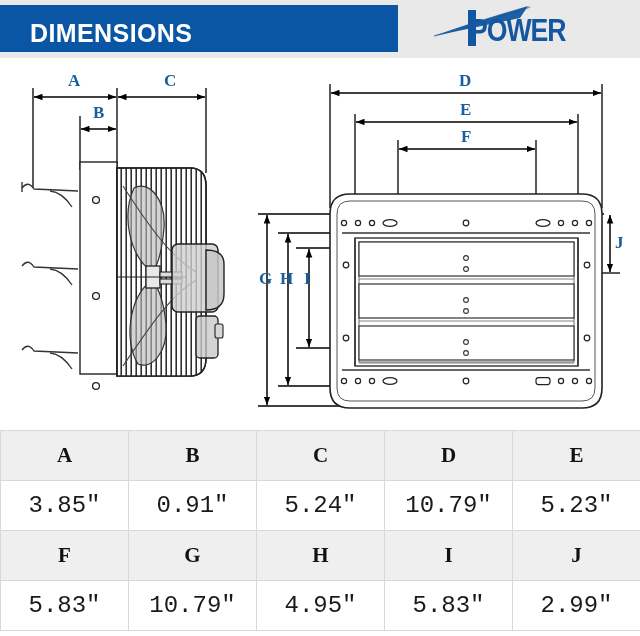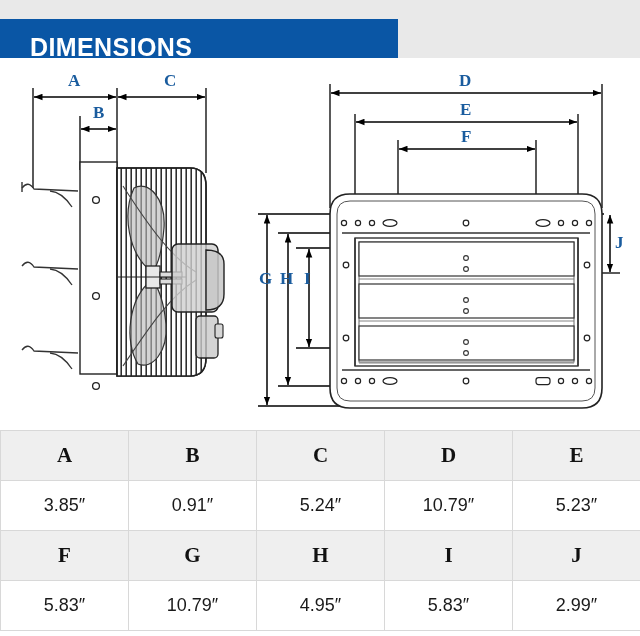--- a/index.html
+++ b/index.html
@@ -9,21 +9,21 @@
     font-family:"Liberation Sans", sans-serif;
     overflow:hidden;
     position:relative;
   }
   
   #header{
     position:absolute;left:0;top:0;width:640px;height:58px;
     background:#e9e9e9;
   }
   #header-bar{
-    position:absolute;left:0;top:19px;width:398px;height:47px;
+    position:absolute;left:0;top:5px;width:398px;height:47px;
     background:#0a56a5;
   }
   #header-title{
     position:absolute;left:30px;top:13px;
     color:#ffffff;
     font-family:"Liberation Sans", sans-serif;
     font-size:25px;font-weight:bold;letter-spacing:.4px;
     line-height:30px;
   }
   #logo{
@@ -66,31 +66,39 @@
     box-sizing:border-box;
   }
   #spec-table tr.hdr td{
     background:#efefef;
     font-family:"Liberation Serif", serif;
     font-size:21px;font-weight:bold;
     color:#111111;
   }
   #spec-table tr.val td{
     background:#ffffff;
-    font-family:Liberation Sans, sans-serif;
-    font-size:18px;
+    font-family:Liberation Mono, monospace;
+    font-size:24px;
     color:#1a1a1a;
   }
 </style>
 </head>
 <body>
 
 <div id="header">
   <div id="header-bar">
     <div id="header-title">DIMENSIONS</div>
+  </div>
+  <div id="logo">
+    <svg width="170" height="50" viewBox="0 0 170 50">
+      <path d="M2 34 C 30 24, 62 14, 96 4 L 82 12 L 96 4 L 88 16 Z" fill="#1457a0" opacity="0.95"></path>
+      <path d="M2 34 C 34 26, 66 16, 98 5" stroke="#1457a0" stroke-width="1.4" fill="none" opacity="0.55"></path>
+      <rect x="36" y="8" width="8" height="36" fill="#1457a0"></rect>
+    </svg>
+    <div id="logo-text">POWER</div>
   </div>
 </div>
 
 <div id="drawing">
 
   <svg width="640" height="370" viewBox="0 0 640 370">
     <defs>
       <marker id="arrL" markerWidth="9" markerHeight="7" refX="8.5" refY="3.5" orient="auto" markerUnits="userSpaceOnUse">
         <path d="M8.5,3.5 L0,0.2 L0,6.8 Z" fill="#000"></path>
       </marker>

